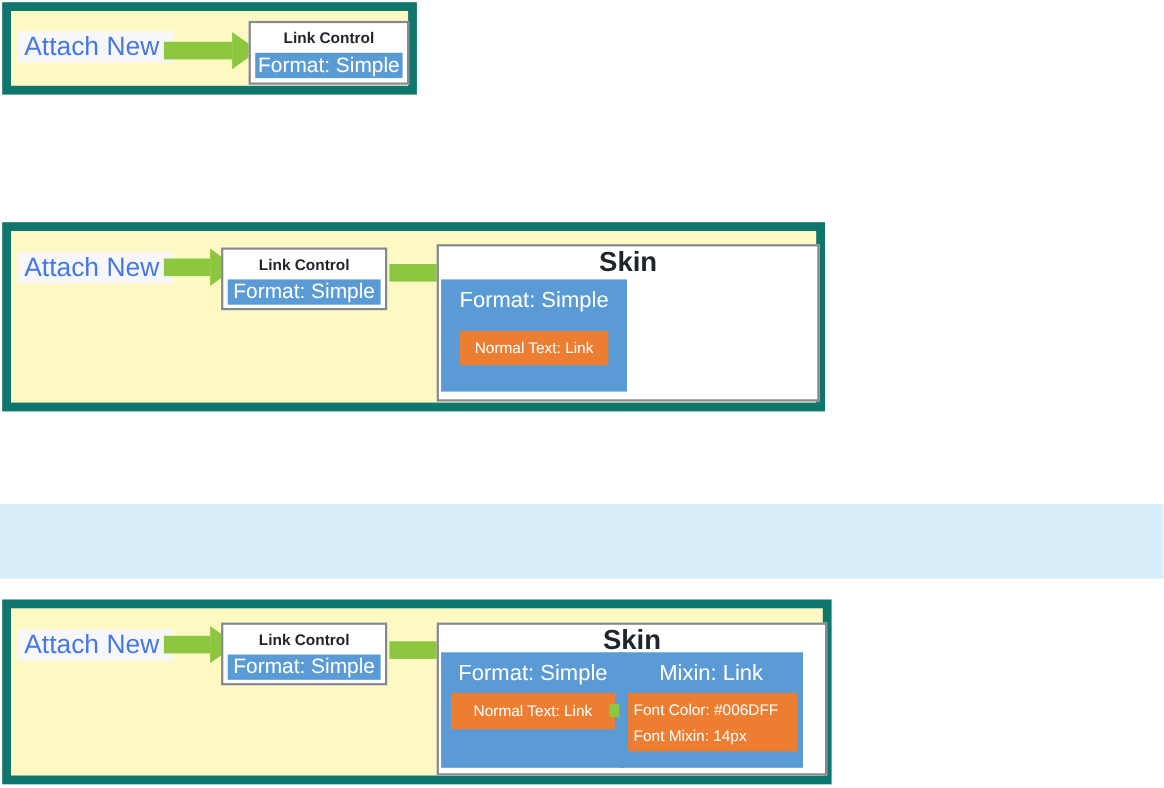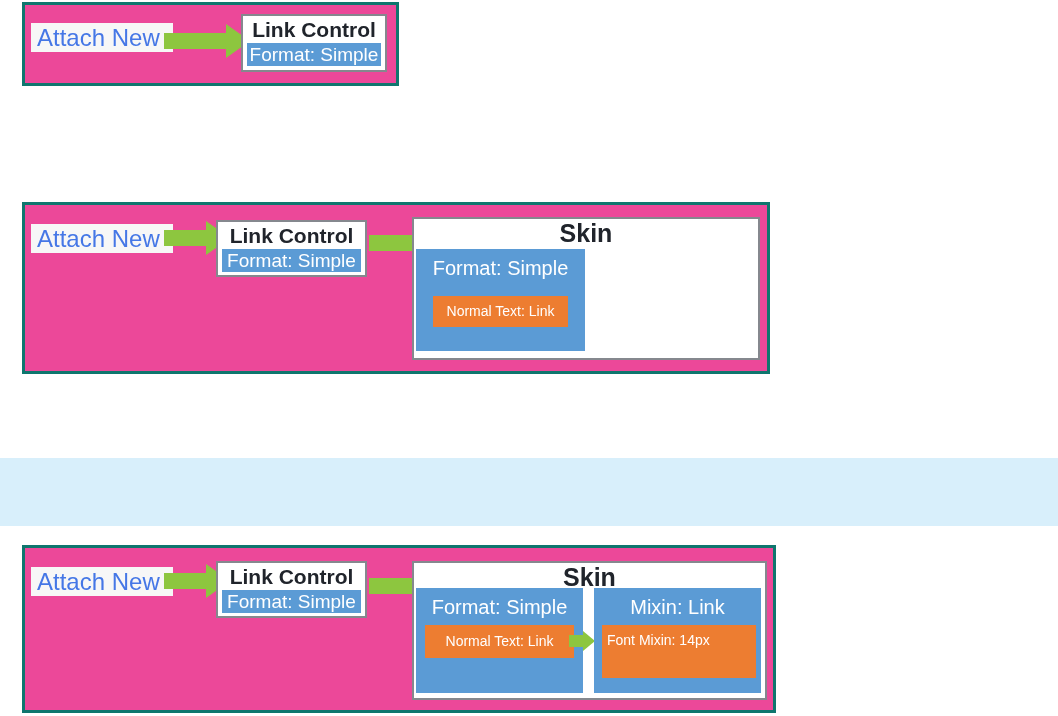--- a/index.html
+++ b/index.html
@@ -1,21 +1,21 @@
 <!DOCTYPE html>
 <html><head>
 <meta charset="utf-8">
 <style>
   * { margin:0; padding:0; box-sizing:border-box; }
   html,body { background:#ffffff; }
   .stage {
     position:relative; width:1058px; height:716px; background:#ffffff;
     font-family:"Liberation Sans", sans-serif; overflow:hidden;
   }
-  .panel { position:absolute; background:#ec4899; border:3px solid #0f766e;margin-left:20px; }
+  .panel { position:absolute; background:#fef9c3; border:8px solid #0f766e; }
   .p1 { left:2px; top:2px;   width:377px; height:84px;  }
   .p2 { left:2px; top:202px; width:748px; height:172px; }
   .p3 { left:2px; top:545px; width:754px; height:168px; }
 
   .band { position:absolute; left:0; top:458px; width:1058px; height:68px; background:#D8EFFB; }
 
   .attach {
     position:absolute; background:#F7F7F7; color:#4577E6;
     font-size:24px; line-height:29px; padding:0 13px 0 6px; white-space:nowrap;
   }
@@ -33,38 +33,38 @@
   .p1 .arrow-main { left:139px; top:19px; width:86px; }
   .p1 .arrow-main .shaft { width:62px; } .p1 .arrow-main .head { left:62px; }
   .p2 .arrow-main, .p3 .arrow-main { left:139px; top:16px; width:66px; }
   .p2 .arrow-main .shaft, .p3 .arrow-main .shaft { width:42px; }
   .p2 .arrow-main .head,  .p3 .arrow-main .head  { left:42px; }
   .arrow-second { left:344px; top:21px; width:83px; }
   .arrow-second .shaft { width:55px; } .arrow-second .head { left:55px; }
 
   
   .ctrl { position:absolute; background:#ffffff; border:2px solid #85888E; text-align:center; }
-  .ctrl-title { font-size:21px; font-weight:bold; color:#20242B; line-height:27px; white-space:nowrap; }
+  .ctrl-title { font-size:14px; font-weight:bold; color:#20242B; line-height:27px; white-space:nowrap; }
   .ctrl-badge { margin:0 4px 4px; background:#5B9BD5; color:#ffffff; font-size:19px; line-height:23px; white-space:nowrap; }
   .p1 .ctrl { left:216px; top:9px;  width:146px; height:58px; }
   .p2 .ctrl { left:191px; top:15px; width:151px; height:57px; }
   .p3 .ctrl { left:191px; top:13px; width:151px; height:57px; }
 
   
   .skin { position:absolute; background:#ffffff; border:2px solid #85888E; }
   .p2 .skin { left:387px; top:12px; width:348px; height:143px; }
   .p3 .skin { left:387px; top:13px; width:355px; height:139px; }
   .skin-title { text-align:center; font-size:25px; font-weight:bold; color:#20242B; line-height:28px; }
   .skin-block { position:absolute; background:#5B9BD5; color:#ffffff; }
   .skin-block-header { text-align:center; font-size:20px; line-height:22px; padding-top:8px; white-space:nowrap; }
   .skin-chip { position:absolute; background:#ED7D31; color:#ffffff; font-size:14px; white-space:nowrap; }
   .p2 .skin-block   { left:2px; top:30px; width:169px; height:102px; }
   .p2 .chip-normal  { left:17px; top:47px; width:135px; height:31px; line-height:31px; text-align:center; }
   .p3 .col-left     { left:2px;   top:25px; width:167px; height:105px; }
-  .p3 .col-right    { left:180px; top:25px; width:167px; height:105px; }
+  .p3 .col-right    { left:164px; top:25px; width:167px; height:105px; }
   .p3 .chip-normal  { left:9px; top:37px; width:149px; height:33px; line-height:33px; text-align:center; }
   .p3 .chip-mixin   { left:8px; top:37px; width:154px; height:53px; text-align:left; padding:3px 0 0 5px; line-height:24px; }
   .mini-arrow { left:155px; top:68px; width:26px; height:20px; position:absolute; }
   .mini-arrow .shaft { position:absolute; left:0; top:4px; width:14px; height:12px; background:#8DC63F; }
   .mini-arrow .head {
     position:absolute; left:14px; top:0; width:0; height:0;
     border-top:10px solid transparent; border-bottom:10px solid transparent;
     border-left:12px solid #8DC63F;
   }
 </style>
@@ -130,19 +130,20 @@
         <div class="skin-block-header">Format: Simple</div>
         <div class="skin-chip chip-normal">Normal Text: Link</div>
       </div>
       <div class="mini-arrow">
         <div class="shaft"></div>
         <div class="head"></div>
       </div>
       <div class="skin-block col-right">
         <div class="skin-block-header">Mixin: Link</div>
         <div class="skin-chip chip-mixin">
+          <div>Font Color: #006DFF</div>
           <div>Font Mixin: 14px</div>
         </div>
       </div>
     </div>
   </div>
 
 </div>
 
 </body></html>

